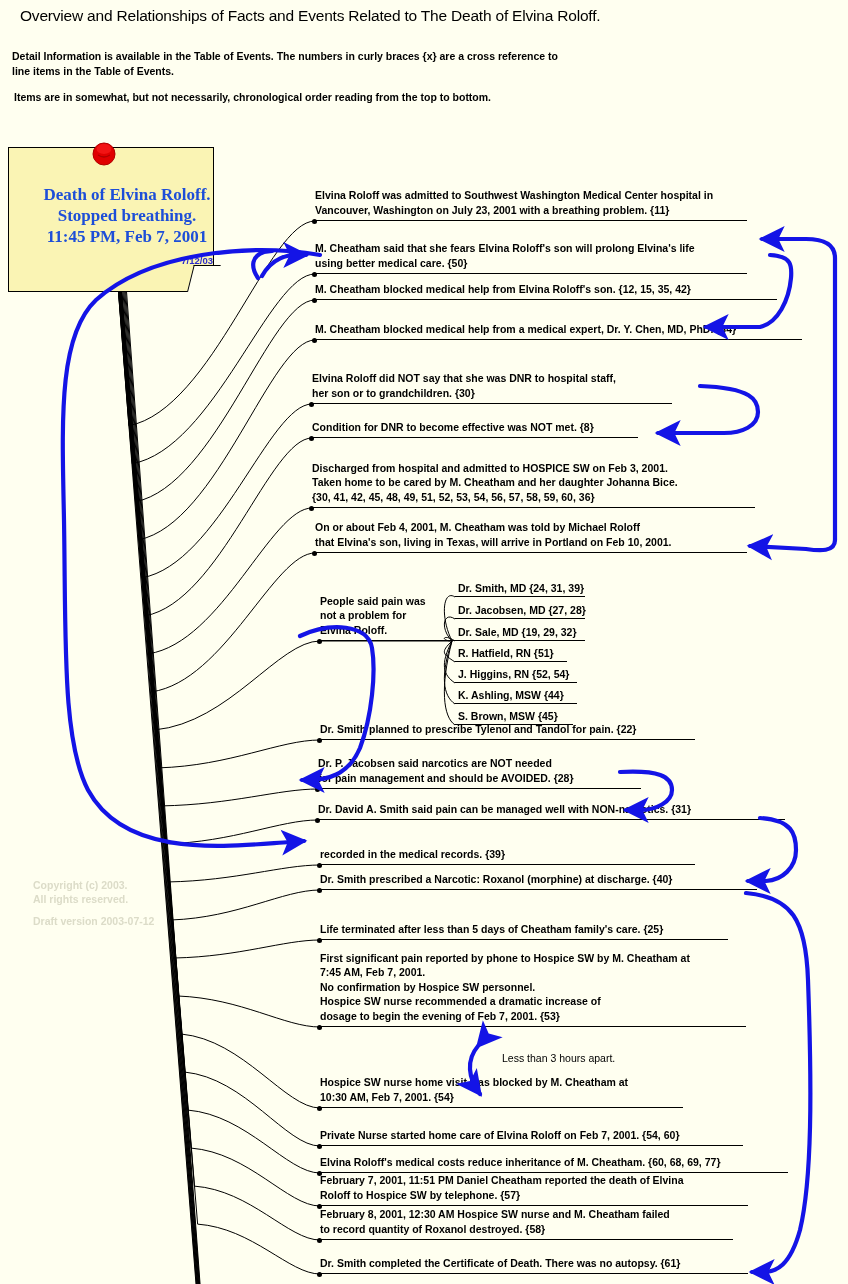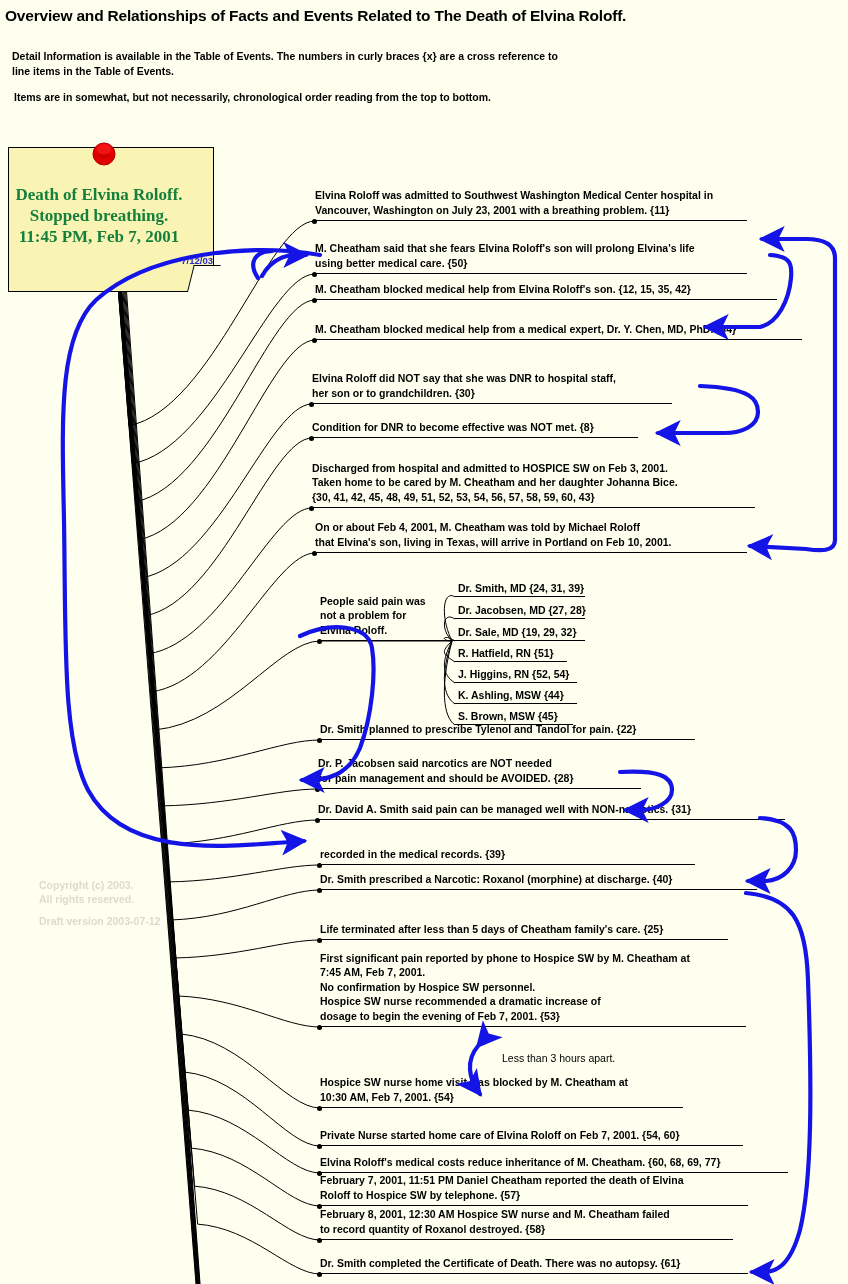--- a/index.html
+++ b/index.html
@@ -10,57 +10,57 @@
     overflow:hidden;
     position:relative;
   }
   #stage{position:absolute;left:0;top:0;width:848px;height:1284px;}
   svg.layer{position:absolute;left:0;top:0;width:848px;height:1284px;pointer-events:none;}
   #svg-lines{z-index:1;}
   #svg-arrows{z-index:4;}
 
   
   .title{
-    position:absolute;left:5px;top:7px;
-    font-size:15.5px;font-weight:bold;color:#000;
+    position:absolute;left:20px;top:7px;
+    font-size:15.5px;font-weight:normal;color:#000;
     letter-spacing:-0.2px;white-space:nowrap;
   }
   .note-para{
     position:absolute;font-size:10.5px;font-weight:bold;color:#000;
     line-height:15px;white-space:nowrap;
   }
   #para1{left:12px;top:49px;}
   #para2{left:14px;top:90px;}
 
   
   #sticky{
     position:absolute;left:8px;top:147px;width:204px;height:143px;
     background:#FAF4B4;border:1px solid #000;z-index:3;
   }
   #pin{
     position:absolute;left:90px;top:140px;width:28px;height:28px;z-index:5;
   }
   #sticky .stitle{
     position:absolute;left:0;top:36px;width:180px;text-align:center;
     font-family:"Liberation Serif",serif;
-    font-size:17px;font-weight:bold;color:#15803d;line-height:21px;
+    font-size:17px;font-weight:bold;color:#1d4ed8;line-height:21px;padding-left:28px;
   }
   #sticky .sdate{
     position:absolute;left:0;top:107px;width:204px;text-align:right;
     font-size:9.5px;font-weight:bold;color:#2B2BCC;
   }
   .fold{
     position:absolute;right:-1px;bottom:-1px;width:26px;height:26px;
     background:#FFFFF0;border-left:1px solid #000;border-top:1px solid #000;
     transform:skewX(-14deg);transform-origin:bottom right;z-index:4;
   }
 
   
   #copyright{
-    position:absolute;left:39px;top:878px;
+    position:absolute;left:33px;top:878px;
     font-size:10.5px;font-weight:bold;color:#DCDCC8;line-height:14px;z-index:2;
   }
   #copyright .gap{display:block;height:8px;}
 
   
   .entry{position:absolute;z-index:2;}
   .entry .etext{
     position:absolute;left:0;bottom:4px;
     font-size:10.5px;font-weight:bold;color:#000;
     line-height:14.5px;white-space:nowrap;
@@ -252,21 +252,21 @@
         <div class="etext">
           <div>Condition for DNR to become effective was NOT met. {8}</div>
         </div>
       </div>
       <div class="entry" style="left: 312px; top: 0px; height: 508px;">
         <div class="anchor"></div>
         <div class="rule" style="width: 443px;"></div>
         <div class="etext">
           <div>Discharged from hospital and admitted to HOSPICE SW on Feb 3, 2001.</div>
           <div>Taken home to be cared by M. Cheatham and her daughter Johanna Bice.</div>
-          <div>{30, 41, 42, 45, 48, 49, 51, 52, 53, 54, 56, 57, 58, 59, 60, 43}</div>
+          <div>{30, 41, 42, 45, 48, 49, 51, 52, 53, 54, 56, 57, 58, 59, 60, 36}</div>
         </div>
       </div>
       <div class="entry" style="left: 315px; top: 0px; height: 553px;">
         <div class="anchor"></div>
         <div class="rule" style="width: 432px;"></div>
         <div class="etext">
           <div>On or about Feb 4, 2001, M. Cheatham was told by Michael Roloff</div>
           <div>that Elvina's son, living in Texas, will arrive in Portland on Feb 10, 2001.</div>
         </div>
       </div>

